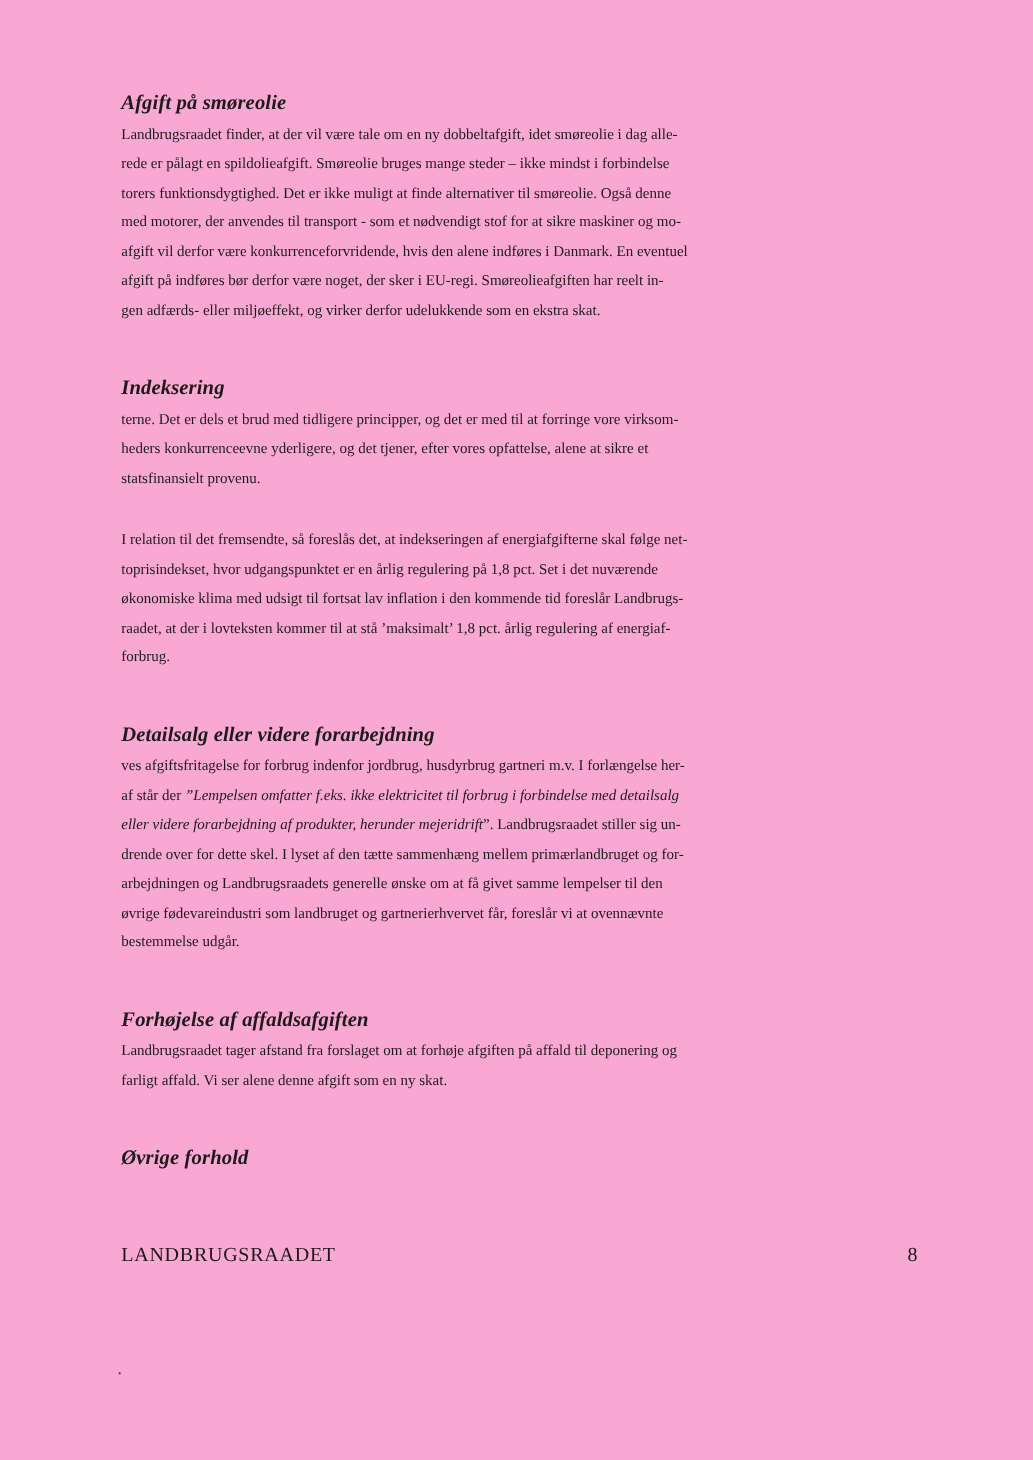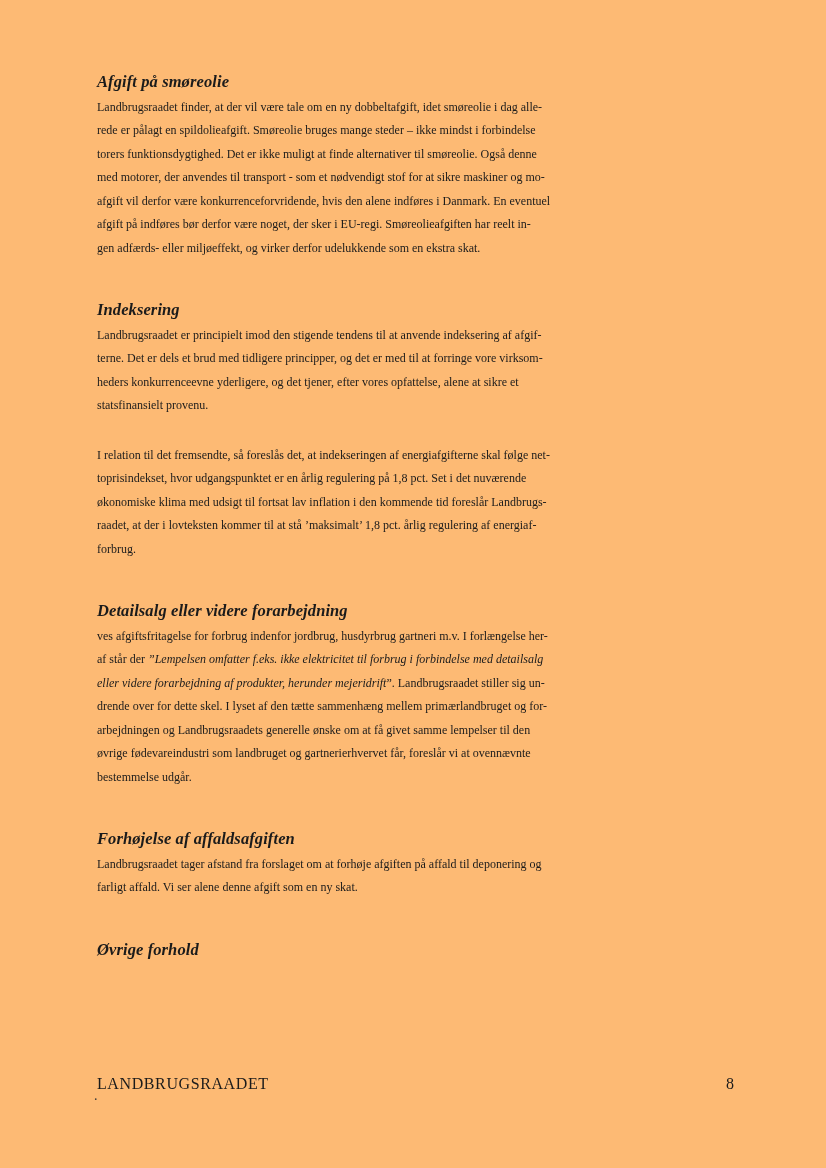--- a/index.html
+++ b/index.html
@@ -4,21 +4,21 @@
 <style>
   html, body {
     margin: 0;
     padding: 0;
     background: #ffffff;
   }
   .page {
     position: relative;
     width: 826px;
     height: 1168px;
-    background: #fdba74;
+    background: #f9a8d4;
     color: #1b1b1b;
     font-family: "Liberation Serif", serif;
     overflow: hidden;
   }
   .doc-body {
     position: absolute;
     left: 97px;
     top: 58px;
     width: 645px;
   }
@@ -43,21 +43,21 @@
     display: block;
     white-space: nowrap;
   }
   span.it {
     font-style: italic;
   }
   .footer {
     position: absolute;
     left: 97px;
     right: 92px;
-    top: 1075px;
+    top: 996px;
     display: flex;
     justify-content: space-between;
     align-items: baseline;
     font-size: 16px;
     letter-spacing: 0.6px;
   }
   .footer .page-num {
     letter-spacing: 0;
   }
   .artifact {
@@ -82,21 +82,20 @@
           <span class="line">torers funktionsdygtighed. Det er ikke muligt at finde alternativer til smøreolie. Også denne</span>
           <span class="line">med motorer, der anvendes til transport - som et nødvendigt stof for at sikre maskiner og mo-</span>
           <span class="line">afgift vil derfor være konkurrenceforvridende, hvis den alene indføres i Danmark. En eventuel</span>
           <span class="line">afgift på indføres bør derfor være noget, der sker i EU-regi. Smøreolieafgiften har reelt in-</span>
           <span class="line">gen adfærds- eller miljøeffekt, og virker derfor udelukkende som en ekstra skat.</span>
         </p>
       </section>
       <section class="doc-section">
         <h2 class="heading">Indeksering</h2>
         <p class="para">
-          <span class="line">Landbrugsraadet er principielt imod den stigende tendens til at anvende indeksering af afgif-</span>
           <span class="line">terne. Det er dels et brud med tidligere principper, og det er med til at forringe vore virksom-</span>
           <span class="line">heders konkurrenceevne yderligere, og det tjener, efter vores opfattelse, alene at sikre et</span>
           <span class="line">statsfinansielt provenu.</span>
         </p>
         <p class="para">
           <span class="line">I relation til det fremsendte, så foreslås det, at indekseringen af energiafgifterne skal følge net-</span>
           <span class="line">toprisindekset, hvor udgangspunktet er en årlig regulering på 1,8 pct. Set i det nuværende</span>
           <span class="line">økonomiske klima med udsigt til fortsat lav inflation i den kommende tid foreslår Landbrugs-</span>
           <span class="line">raadet, at der i lovteksten kommer til at stå ’maksimalt’ 1,8 pct. årlig regulering af energiaf-</span>
           <span class="line">forbrug.</span>

